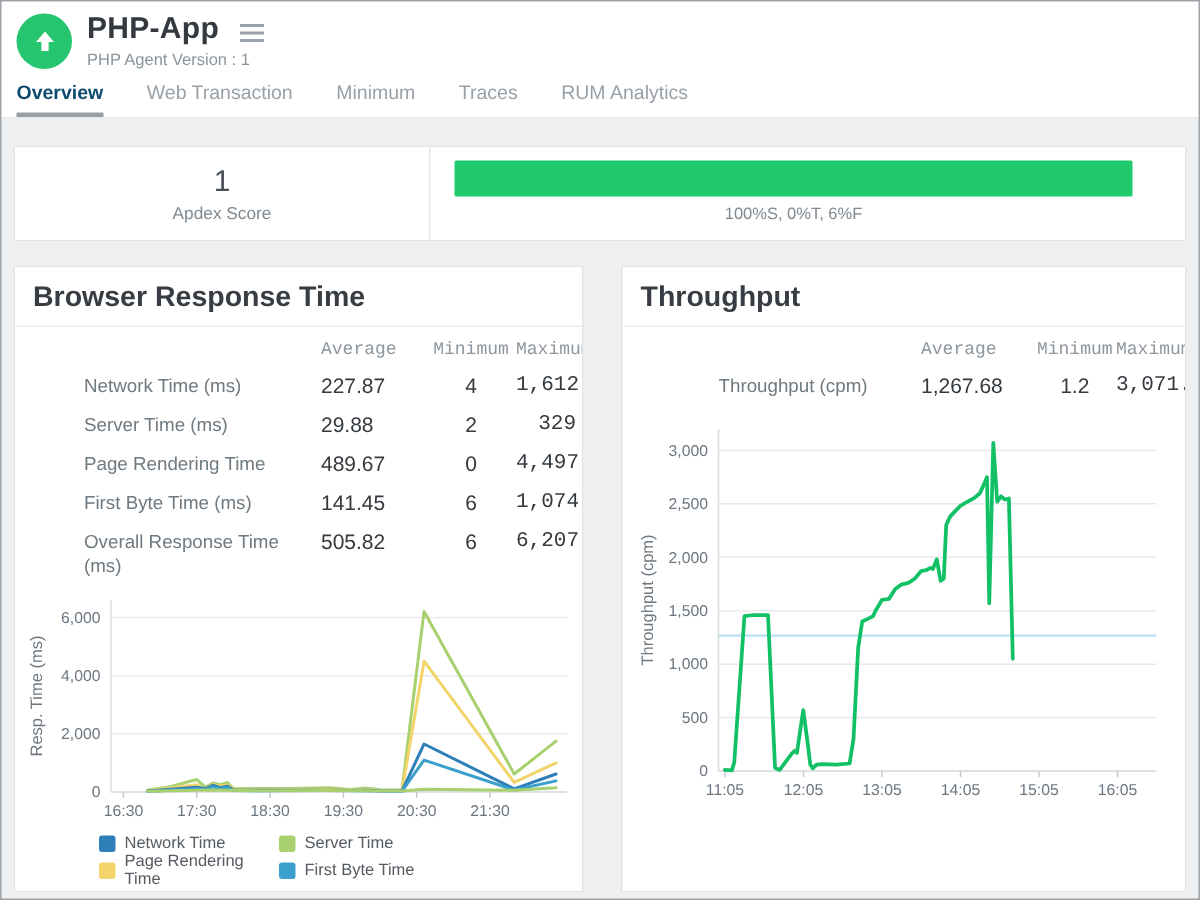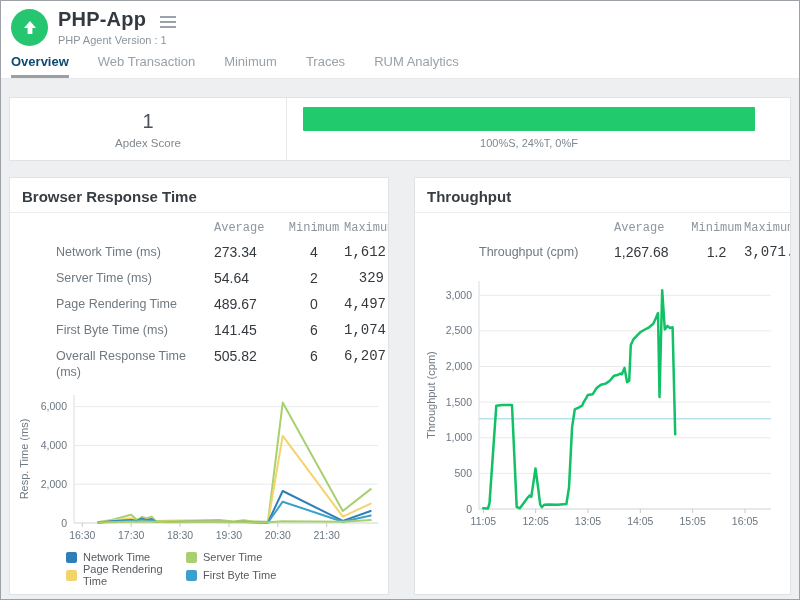--- a/index.html
+++ b/index.html
@@ -29,21 +29,21 @@
                 align-items:center; justify-content:center; }
   .apdex-score { font-size:20px; color:#4a5056; }
   .apdex-label { font-size:11.5px; color:#7e8890; margin-top:4px; }
   .apdex-right { flex:1; padding:9px 35px 0 16px; }
   .apdex-bar { height:24px; border-radius:1px; }
   .apdex-bar-label { text-align:center; font-size:11px; color:#7e8890; margin-top:6px; }
   .cards-row { display:flex; gap:25px; }
   .card { background:#fff; border:1px solid #e0e3e5; height:418px; overflow:hidden; }
   .card.left { width:380px; flex:none; }
   .card.right { flex:1; }
-  .card h2 { margin:0; padding:10px 12px 7px; font-size:15px; font-weight:bold; color:#373d42;
+  .card h2 { margin:0; padding:10px 12px 7px; font-size:19px; font-weight:bold; color:#373d42;
              border-bottom:1px solid #ececec; }
   .stats { margin-top:8px; }
   .stats-head, .stats-row { display:grid; align-items:start; }
   .left .stats-head, .left .stats-row { grid-template-columns:158px 70px 60px 40px; padding-left:46px; }
   .right .stats-head, .right .stats-row { grid-template-columns:135px 75px 55px 38px; padding-left:64px; }
   .stats-head span { font-size:12px; color:#8d969e; white-space:nowrap;font-family:Liberation Mono, monospace; }
   .h-min { text-align:center; }
   .h-max { text-align:left; }
   .stats-row { margin-top:9px; }
   .c-label { font-size:12.5px; color:#6f7980; padding-right:10px; line-height:1.35; }
@@ -89,44 +89,44 @@
   </nav>
 
 <main>
   <section class="apdex-card">
     <div class="apdex-left">
       <div class="apdex-score">1</div>
       <div class="apdex-label">Apdex Score</div>
     </div>
     <div class="apdex-right">
       <div class="apdex-bar" id="apdex-bar" style="background: rgb(33, 202, 108);"></div>
-      <div class="apdex-bar-label">100%S, 24%T, 0%F</div>
+      <div class="apdex-bar-label">100%S, 0%T, 6%F</div>
     </div>
   </section>
 
   <div class="cards-row">
     <section class="card left">
       <h2>Browser Response Time</h2>
       <div class="stats">
         <div class="stats-head">
           <span></span>
           <span class="h-avg">Average</span>
           <span class="h-min">Minimum</span>
           <span class="h-max">Maximum</span>
         </div>
         <div>
             <div class="stats-row">
               <span class="c-label">Network Time (ms)</span>
-              <span class="c-avg">273.34</span>
+              <span class="c-avg">227.87</span>
               <span class="c-min">4</span>
               <span class="c-max">1,612</span>
             </div>
             <div class="stats-row">
               <span class="c-label">Server Time (ms)</span>
-              <span class="c-avg">54.64</span>
+              <span class="c-avg">29.88</span>
               <span class="c-min">2</span>
               <span class="c-max">329</span>
             </div>
             <div class="stats-row">
               <span class="c-label">Page Rendering Time</span>
               <span class="c-avg">489.67</span>
               <span class="c-min">0</span>
               <span class="c-max">4,497</span>
             </div>
             <div class="stats-row">

